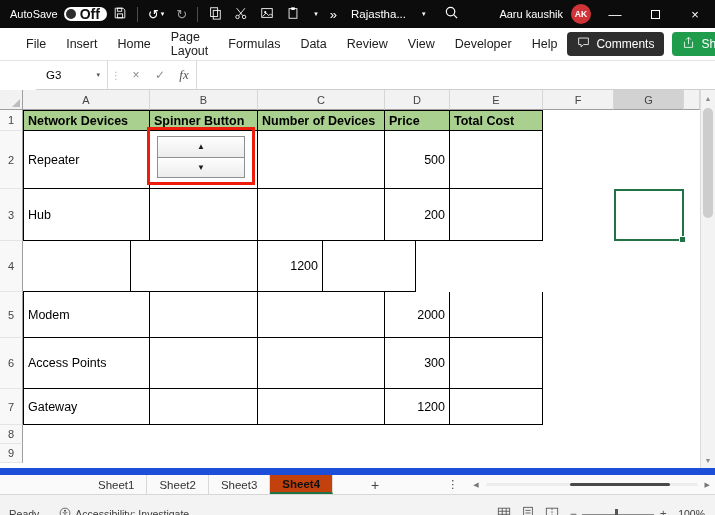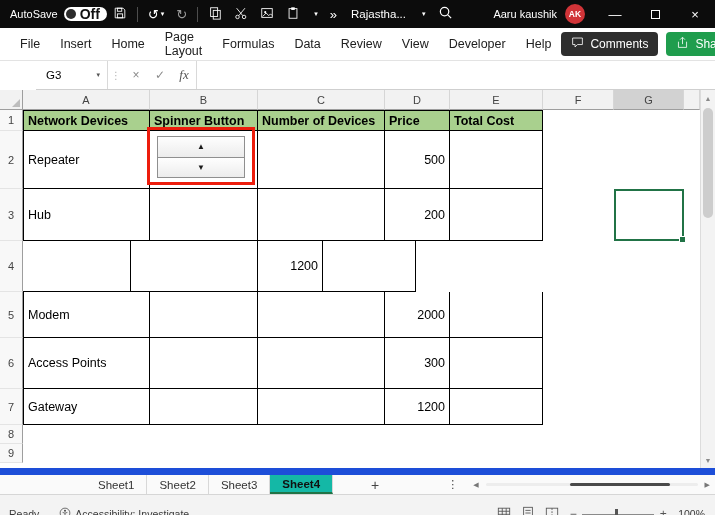--- a/index.html
+++ b/index.html
@@ -19,28 +19,28 @@
             height:28px; padding:0 6px; font-size:13px; cursor:pointer; }
   .tb-sep { width:1px; height:15px; background:#4d4d4d; margin:0 4px; }
   .dim { color:#9a9a9a; }
   .mini-caret { font-size:7px; margin-left:2px; }
   .wb { display:flex; align-items:center; gap:16px; margin-left:8px; font-size:11.5px; cursor:pointer; }
   .caret { font-size:7px; }
   .spacer { flex:1; }
   .search-btn { margin-right:34px; }
   .user { font-size:11px; margin-right:8px; }
   .avatar { width:20px; height:20px; border-radius:50%; background:#d13438; color:#fff; font-size:8.5px; font-weight:bold;
-            display:flex; align-items:center; justify-content:center; margin-right:10px; cursor:pointer; }
+            display:flex; align-items:center; justify-content:center; margin-right:4px; cursor:pointer; }
   .winbtn { width:40px; height:28px; background:none; border:none; color:#fff; font-size:13px;
             display:flex; align-items:center; justify-content:center; cursor:pointer; }
   .maxbox { width:9px; height:9px; border:1px solid #fff; display:inline-block; }
 
   
   .menubar { position:absolute; top:28px; left:0; right:0; height:33px; background:#fff; display:flex; align-items:center;
-             border-bottom:1px solid #e3e3e3; padding-left:10px; }
+             border-bottom:1px solid #e3e3e3; padding-left:16px; }
   .mtab { font-size:12.5px; color:#202020; padding:0 10px; cursor:pointer; }
   .comments-btn { display:flex; align-items:center; gap:6px; background:#2e2e2e; color:#fff; border:none; border-radius:4px;
                   height:24px; padding:0 10px; font-size:12px; margin-right:8px; cursor:pointer; }
   .share-btn { display:flex; align-items:center; gap:6px; background:#1f9d4d; color:#fff; border:none; border-radius:4px;
                height:24px; padding:0 10px; font-size:12px; margin-right:10px; cursor:pointer; }
 
   
   .formulabar { position:absolute; top:61px; left:0; right:0; height:29px; background:#fff;
                 border-bottom:1px solid #cfcfcf; display:flex; align-items:stretch;margin-left:36px; }
   .namebox { width:72px; display:flex; align-items:center; justify-content:space-between; padding:0 7px 0 10px;
@@ -85,21 +85,21 @@
   .vscroll { position:absolute; top:90px; right:0; width:15px; height:378px; background:#f3f3f3; border-left:1px solid #dcdcdc; }
   .vs-arrow { height:16px; display:flex; align-items:center; justify-content:center; font-size:7px; color:#8a8a8a; width:100%; background:none; border:none; }
   .vs-arrow.down { position:absolute; bottom:0; left:0; }
   .vthumb { position:absolute; top:18px; left:2px; width:10px; height:110px; background:#cdcdcd; border-radius:5px; cursor:grab; }
 
   
   .tabsbar { position:absolute; top:468px; left:0; right:0; height:26px; background:#fafafa; border-top:7px solid #1d4ed8;
              display:flex; align-items:stretch; font-size:11.5px; color:#333; }
   .tabs-pad { width:86px; }
   .sheettab { display:flex; align-items:center; padding:0 12px; border-right:1px solid #d8d8d8; cursor:pointer; }
-  .sheettab.active { background:#14b8a6; font-weight:bold; color:#111; border-bottom:2px solid #217346; }
+  .sheettab.active { background:#c2410c; font-weight:bold; color:#111; border-bottom:2px solid #217346; }
   .addsheet { background:none; border:none; font-size:14px; color:#444; padding:0 10px; margin-left:28px; cursor:pointer; }
   .tab-menu { display:flex; align-items:center; padding:0 10px; margin-left:48px; color:#444; font-size:11px; cursor:pointer; background:none; border:none; }
   .hs-arrow { background:none; border:none; font-size:7px; color:#777; padding:0 5px; display:flex; align-items:center; cursor:pointer; }
   .hscroll { flex:1; position:relative; margin:8px 2px; background:#ededed; border-radius:4px; cursor:pointer; }
   .hthumb { position:absolute; left:40%; width:47%; top:0; bottom:0; background:#4a4a4a; border-radius:4px; cursor:grab; }
 
   
   .statusbar { position:absolute; top:494px; left:0; right:0; height:39px; background:#f3f3f3; border-top:1px solid #d6d6d6;
                display:flex; align-items:center; font-size:10.5px; color:#3a3a3a; }
   .st-ready { padding:0 12px 0 9px; }

